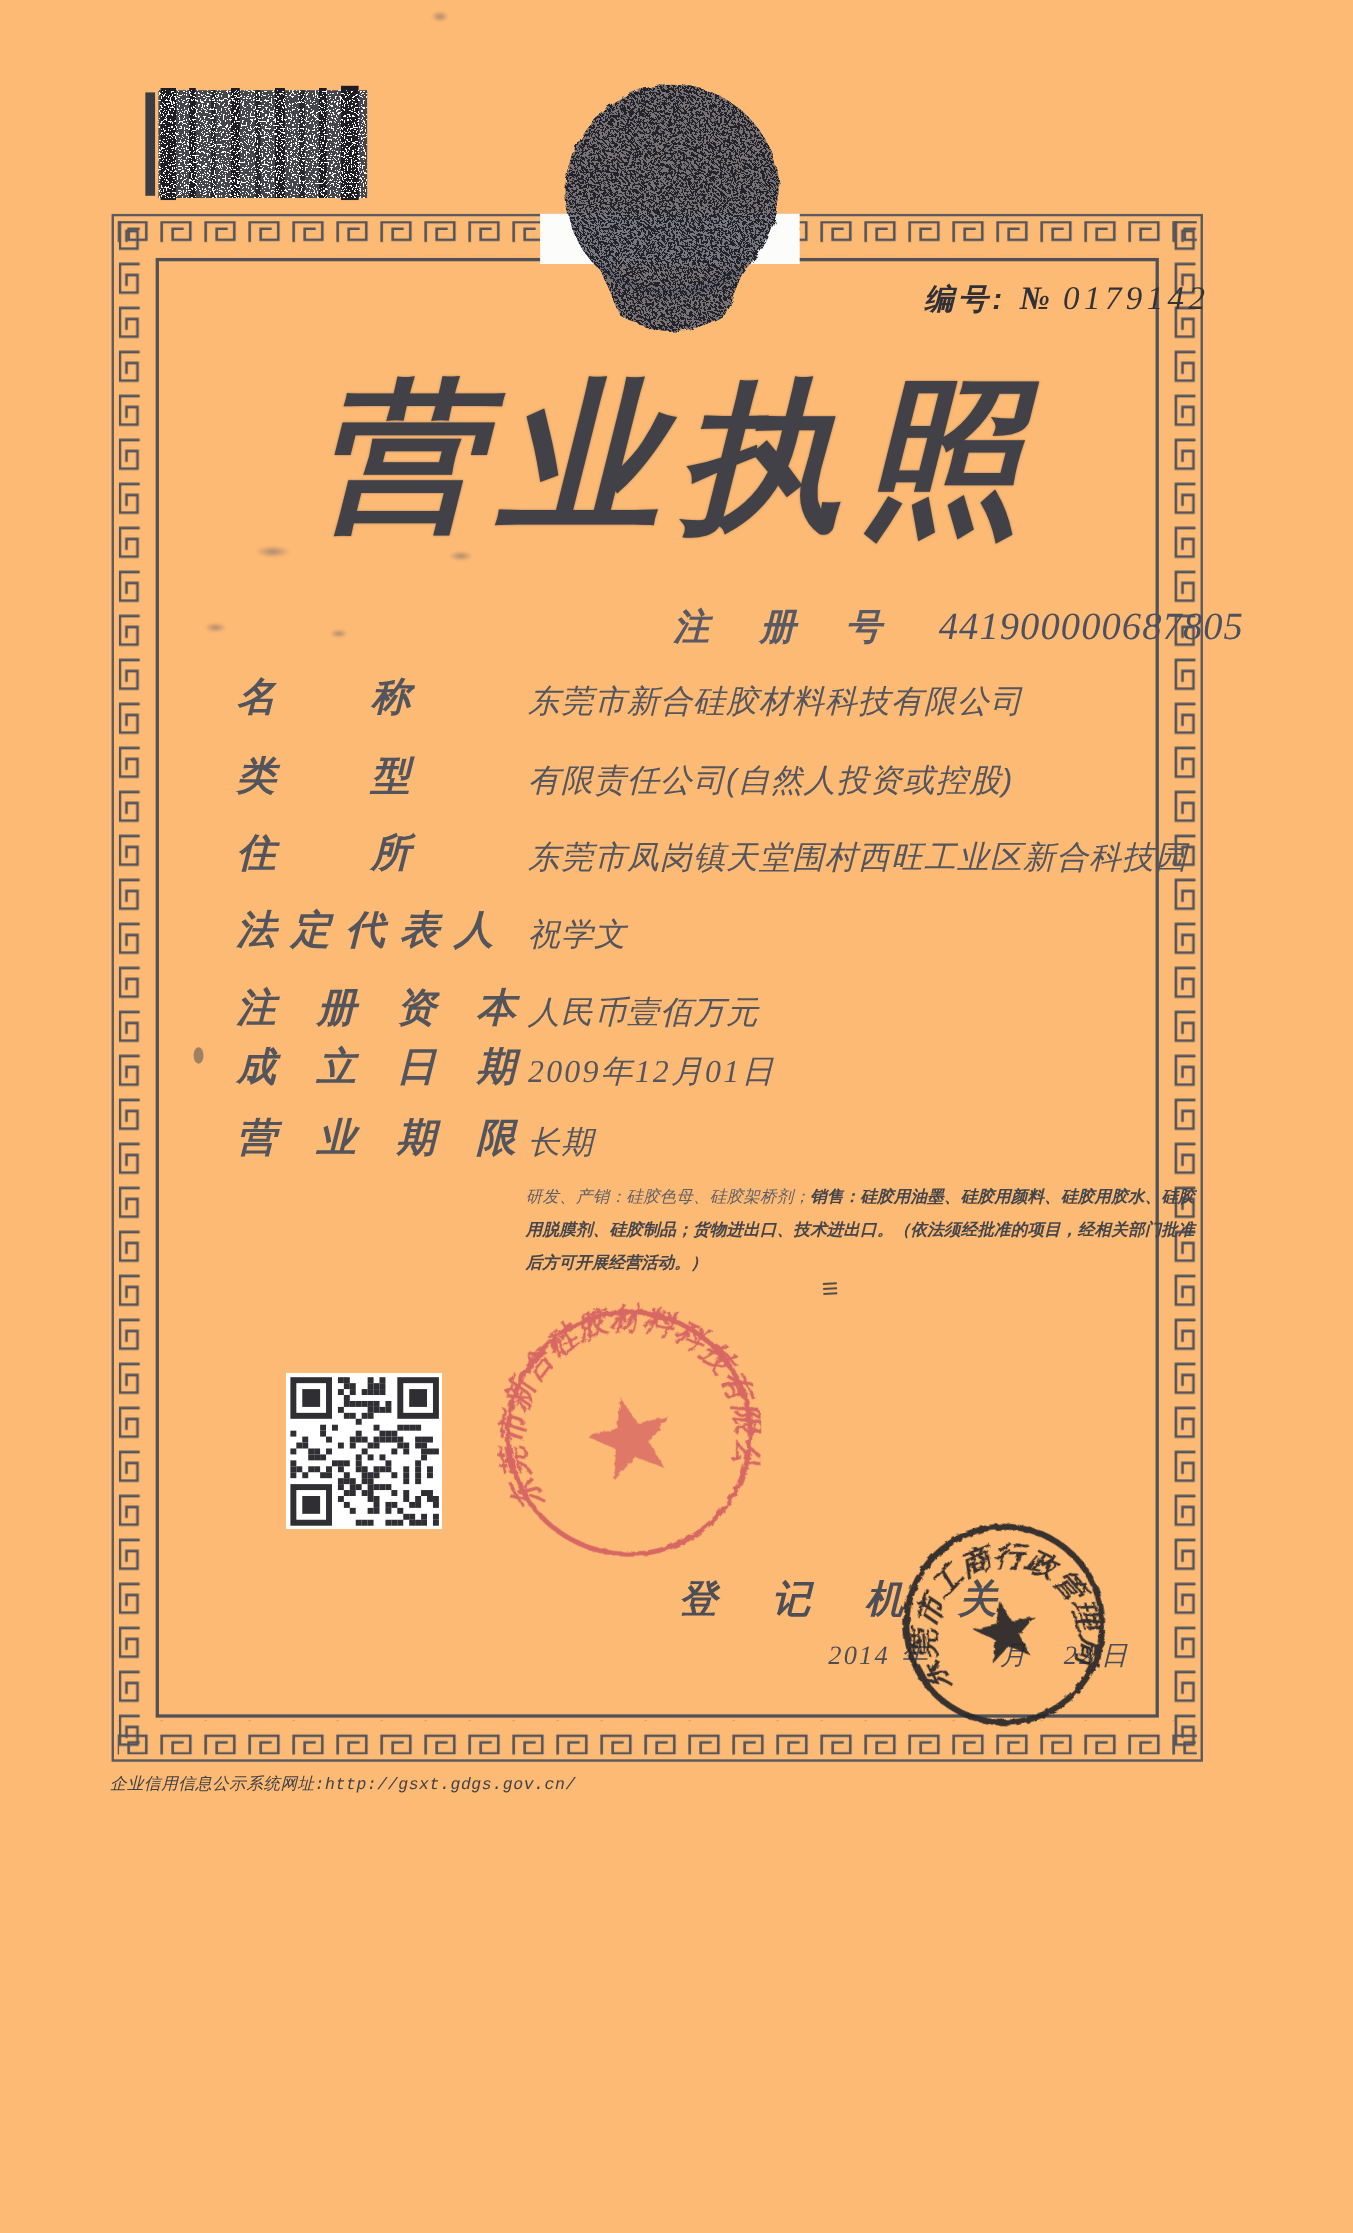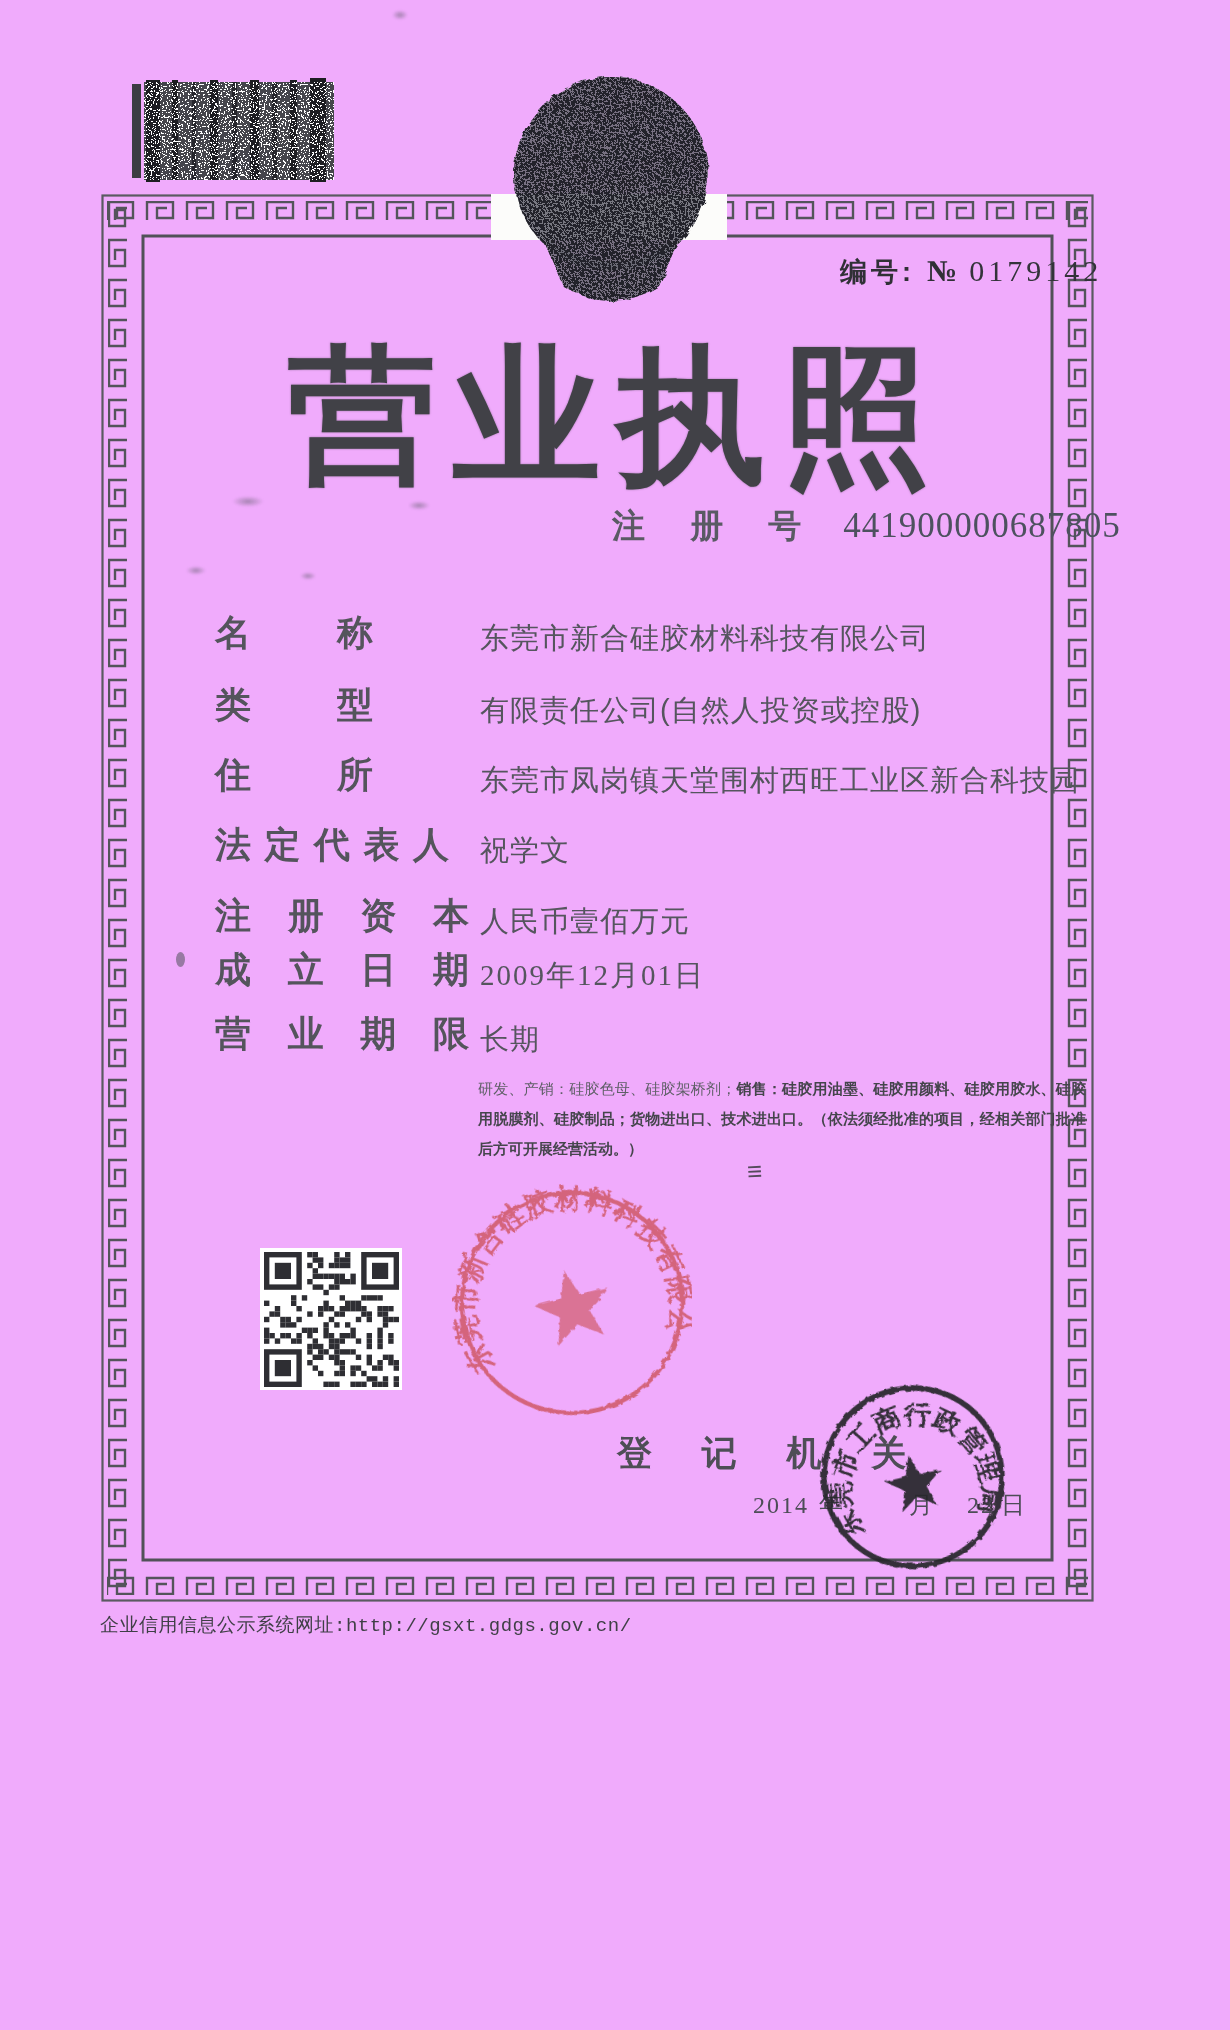--- a/index.html
+++ b/index.html
@@ -1,32 +1,32 @@
 <!DOCTYPE html>
 <html><head>
 <meta charset="utf-8">
 <style>
   html,body{margin:0;padding:0;background:#e8e8e6;}
-  #canvas{position:relative;width:1230px;height:2030px;background:#f0abfc;overflow:hidden;
-          font-family:"Liberation Sans",sans-serif;color:#4a4a52;}
+  #canvas{position:relative;width:1230px;height:2030px;background:#fdba74;overflow:hidden;
+          font-family:"Liberation Sans",sans-serif;color:#4a4a52;font-style:italic;}
   .abs{position:absolute;}
 
   
   .serial{position:absolute;left:840px;top:254px;display:flex;align-items:baseline;gap:12px;color:#303036;}
   .serial .lbl{font-size:27px;font-weight:700;letter-spacing:4px;}
   .serial .sym{font-size:30px;font-weight:700;font-family:"Liberation Serif",serif;}
   .serial .num{font-size:30px;font-family:"Liberation Serif",serif;letter-spacing:4px;color:#33333a;}
 
   
   .title{position:absolute;left:288px;top:336px;width:642px;display:flex;justify-content:space-between;}
   .title span{font-size:148px;line-height:160px;font-weight:900;color:#414147;
               text-shadow:0 0 2px rgba(60,60,66,.55);}
 
   
-  .regno{position:absolute;left:612px;top:504px;display:flex;align-items:baseline;gap:24px;}
+  .regno{position:absolute;left:612px;top:548px;display:flex;align-items:baseline;gap:34px;}
   .regno .lbl{font-size:33px;color:#5a5a64;letter-spacing:18px;font-weight:600;}
   .regno .num{font-size:35px;font-family:"Liberation Serif",serif;color:#4d515f;letter-spacing:1px;text-align:right;}
 
   
   .row-label{position:absolute;left:215px;font-size:36px;font-weight:600;color:#54545c;
              text-align:justify;text-align-last:justify;line-height:46px;}
   .w2{width:158px;} .w4{width:254px;} .w5{width:234px;}
   .row-value{position:absolute;left:480px;font-size:29px;color:#55555e;line-height:44px;letter-spacing:1px;}
   .serifval{font-family:"Liberation Serif",serif;letter-spacing:2px;}
   .scope{position:absolute;left:478px;top:1074px;width:608px;font-size:15px;line-height:30px;
@@ -35,21 +35,21 @@
 
   
   .registry-label{position:absolute;left:617px;top:1430px;font-size:35px;font-weight:600;
                   letter-spacing:20px;color:#4e4e56;}
   .issue-date{position:absolute;left:753px;top:1489px;font-size:24px;color:#4d4d57;display:flex;align-items:baseline;}
   .issue-date .yr,.issue-date .dd{font-family:"Liberation Serif",serif;letter-spacing:2px;}
   .issue-date .u1{margin-left:10px;} .issue-date .u2{margin-left:66px;}
   .issue-date .dd{margin-left:34px;} .issue-date .u3{margin-left:6px;}
 
   
-  .footer-left{position:absolute;left:100px;top:1612px;font-size:19px;color:#3f3f46;
+  .footer-left{position:absolute;left:100px;top:1612px;font-size:15px;color:#3f3f46;
                font-family:"Liberation Mono",monospace;letter-spacing:.5px;}
   .footer-right{position:absolute;right:136px;top:1609px;font-size:22px;font-weight:600;color:#38383f;letter-spacing:1px;}
 
   
   .art{position:absolute;background:radial-gradient(closest-side,rgba(92,92,104,.5),rgba(92,92,104,0));
        filter:blur(1px);border-radius:50%;}
   .scribble{position:absolute;left:747px;top:1156px;font-size:26px;font-weight:700;color:#3a3a40;
             transform:rotate(-3deg);opacity:.85;}
 
   svg{display:block;}

